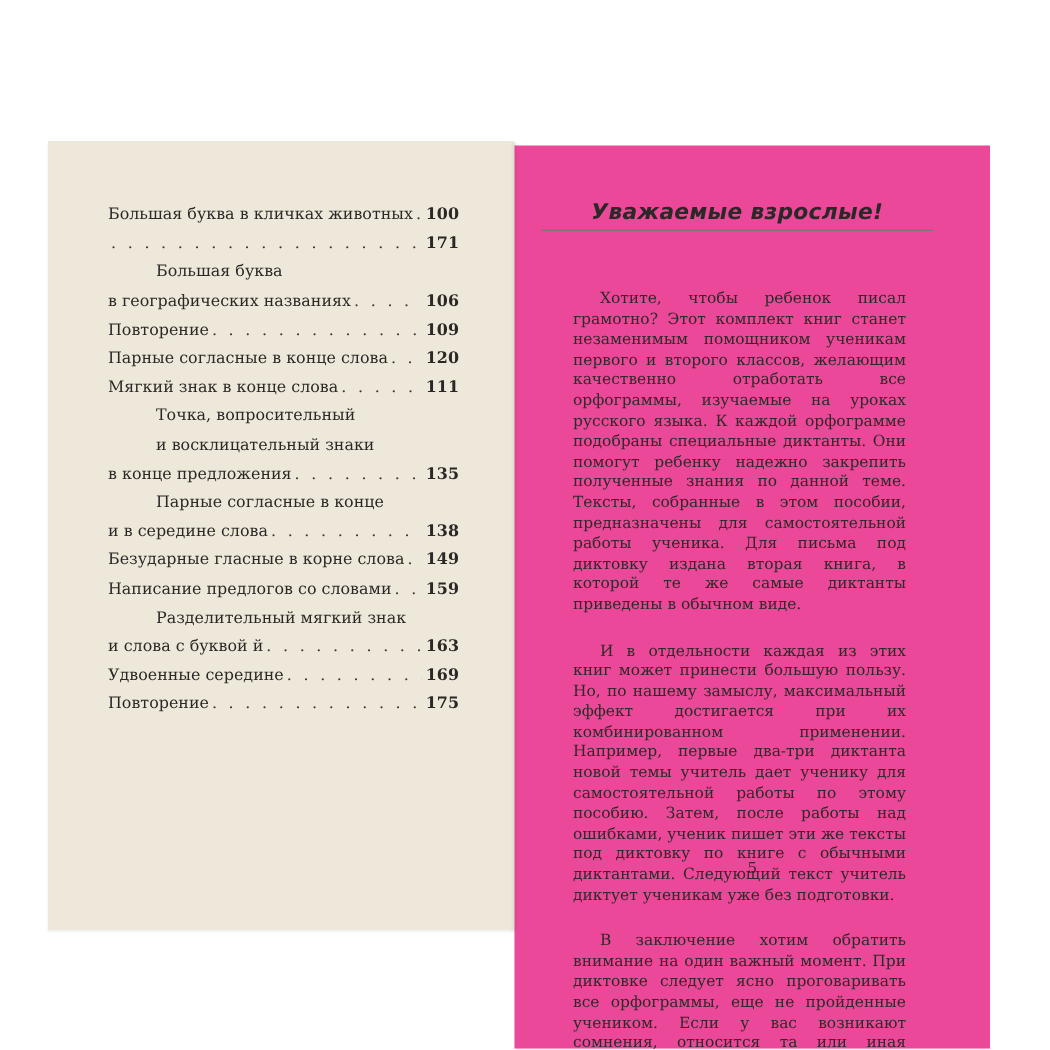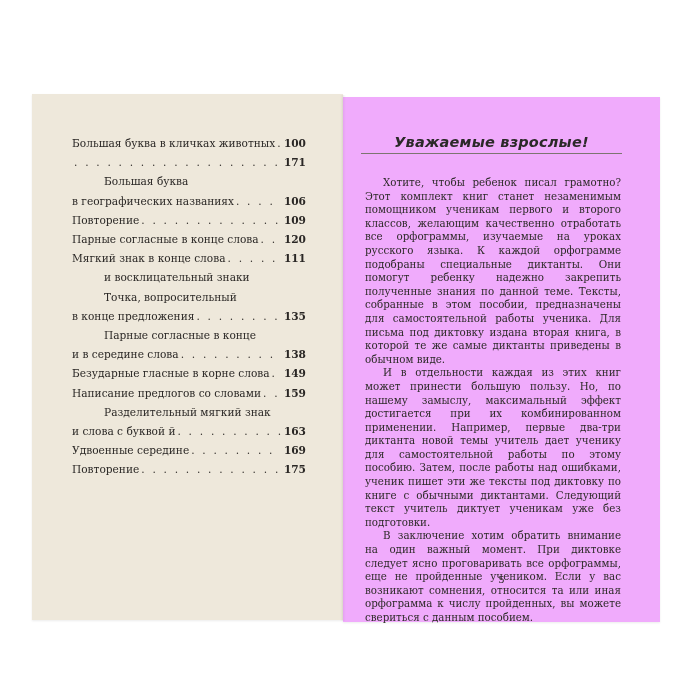--- a/index.html
+++ b/index.html
@@ -5,21 +5,21 @@
   html, body { margin:0; padding:0; }
   body {
     width:700px; height:700px; background:#ffffff; position:relative; overflow:hidden;
     font-family: "DejaVu Serif", "Liberation Serif", serif;
   }
   .page {
     position:absolute; background:#efe9dd;
     box-shadow: 0 1px 2px rgba(0,0,0,0.08);
   }
   .page.left { left:32px; top:94px; width:311px; height:526px; background:#eee8db; }
-  .page.right { left:343px; top:97px; width:317px; height:525px; background:#f0abfc; }
+  .page.right { left:343px; top:97px; width:317px; height:602px; background:#ec4899; }
   .spine {
     position:absolute; left:340px; top:95px; width:6px; height:526px;
     background:linear-gradient(to right, rgba(0,0,0,0.0), rgba(0,0,0,0.05), rgba(0,0,0,0.0));
   }
   .toc { position:absolute; left:40px; top:40px; width:234px; }
   .toc-row {
     display:flex; align-items:flex-end; font-size:10.6px; line-height:19.2px;
     color:#2a2725; white-space:nowrap;
   }
   .toc-row .label { flex:0 0 auto; }
@@ -37,21 +37,21 @@
     text-align:center;
     font-family:"DejaVu Sans", "Liberation Sans", sans-serif;
     font-style:italic; font-weight:bold; font-size:14.5px; color:#2b2928;
     letter-spacing:0.2px;
   }
   .body-text {
     position:absolute; left:22px; top:79px; width:256px;
     font-size:10.3px; line-height:13.6px; color:#2d2a28;
     text-align:justify;
   }
-  .body-text p { margin:0; text-indent:18px; }
+  .body-text p { margin:17px; text-indent:18px; }
   .page-num {
     position:absolute; left:0; width:100%; top:477px; text-align:center;
     font-size:10px; color:#2d2a28;
   }
 </style>
 </head>
 <body>
 
 <div class="page left">
   <div class="toc" id="toc">
@@ -78,22 +78,22 @@
       <div class="toc-row">
         <span class="label">Парные согласные в конце слова</span>
         <span class="dots"></span>
         <span class="num">120</span>
       </div>
       <div class="toc-row">
         <span class="label">Мягкий знак в конце слова</span>
         <span class="dots"></span>
         <span class="num">111</span>
       </div>
+      <div class="toc-line">Точка, вопросительный</div>
       <div class="toc-line">и восклицательный знаки</div>
-      <div class="toc-line">Точка, вопросительный</div>
       <div class="toc-row">
         <span class="label">в конце предложения</span>
         <span class="dots"></span>
         <span class="num">135</span>
       </div>
       <div class="toc-line">Парные согласные в конце</div>
       <div class="toc-row">
         <span class="label">и в середине слова</span>
         <span class="dots"></span>
         <span class="num">138</span>

